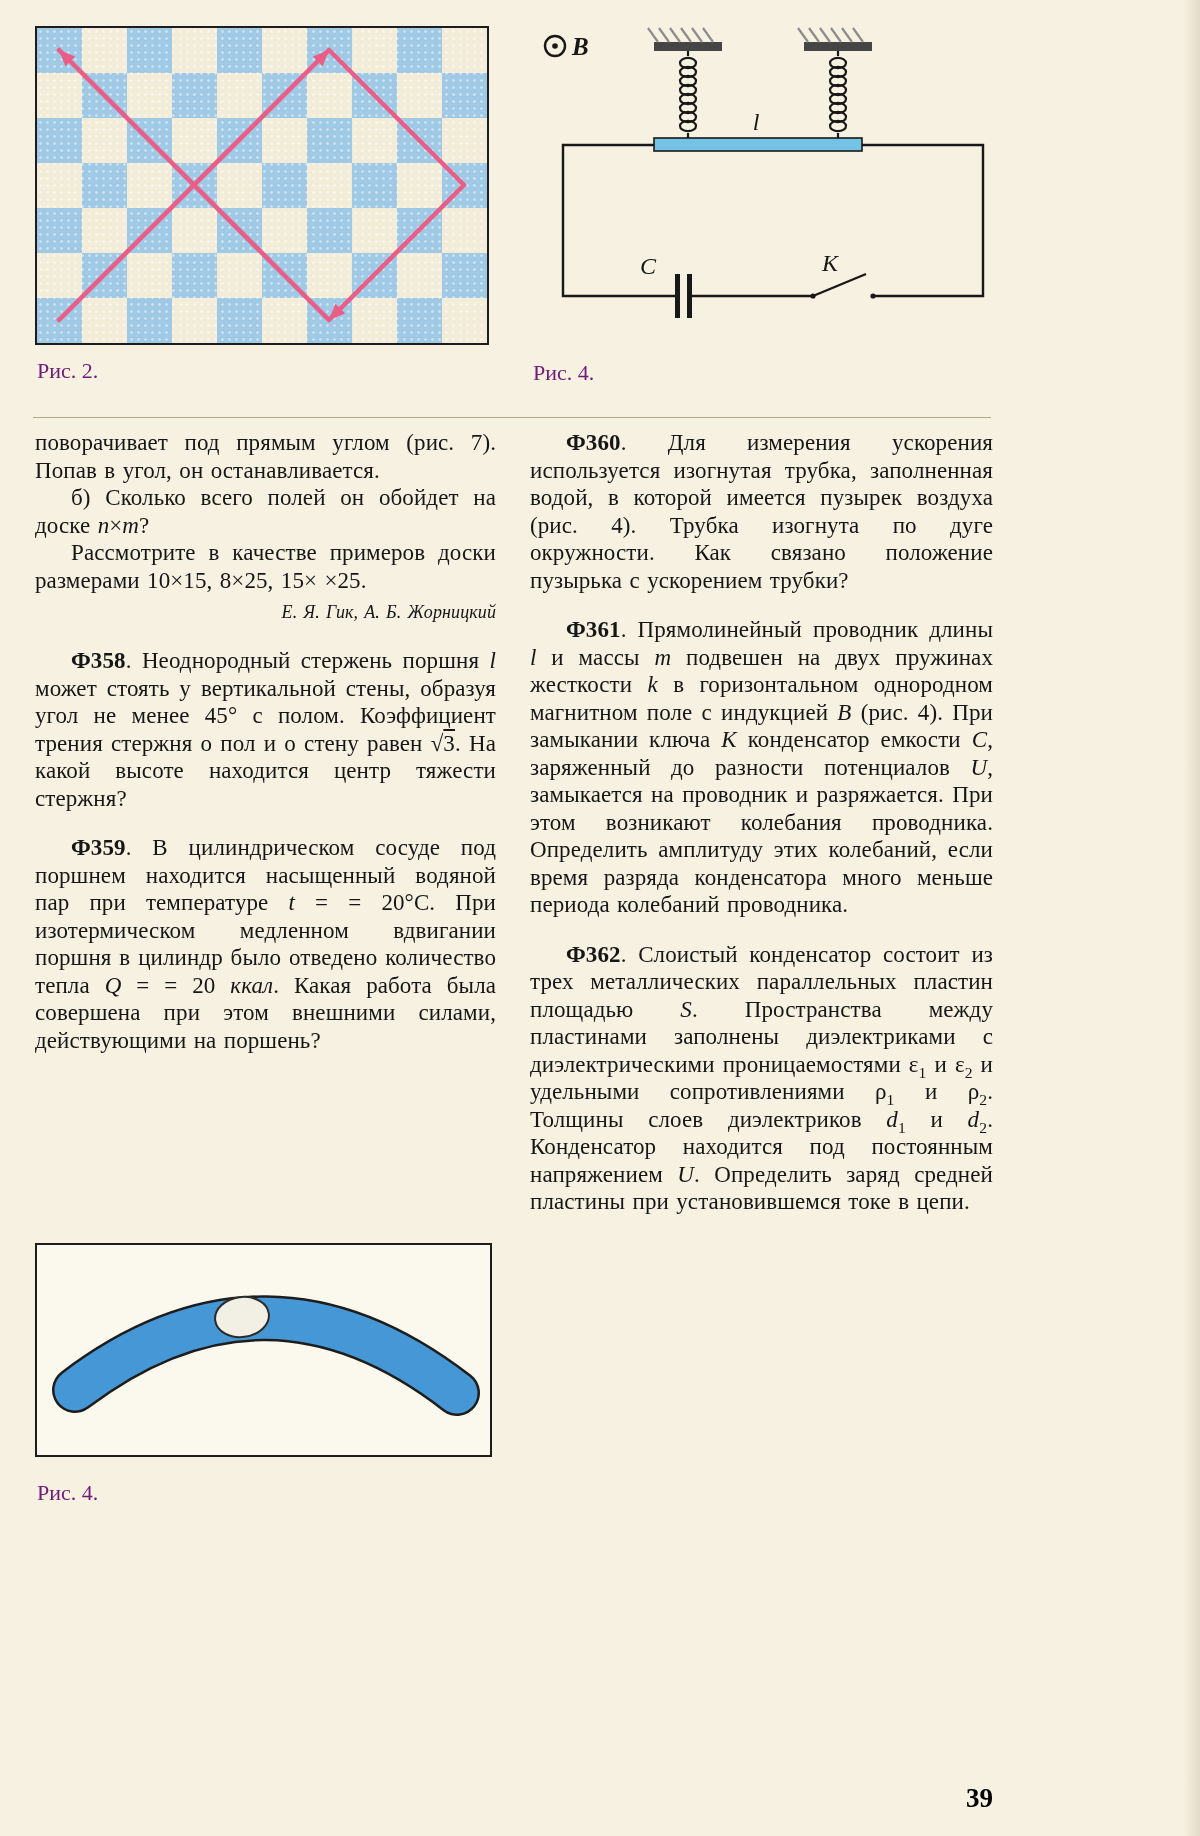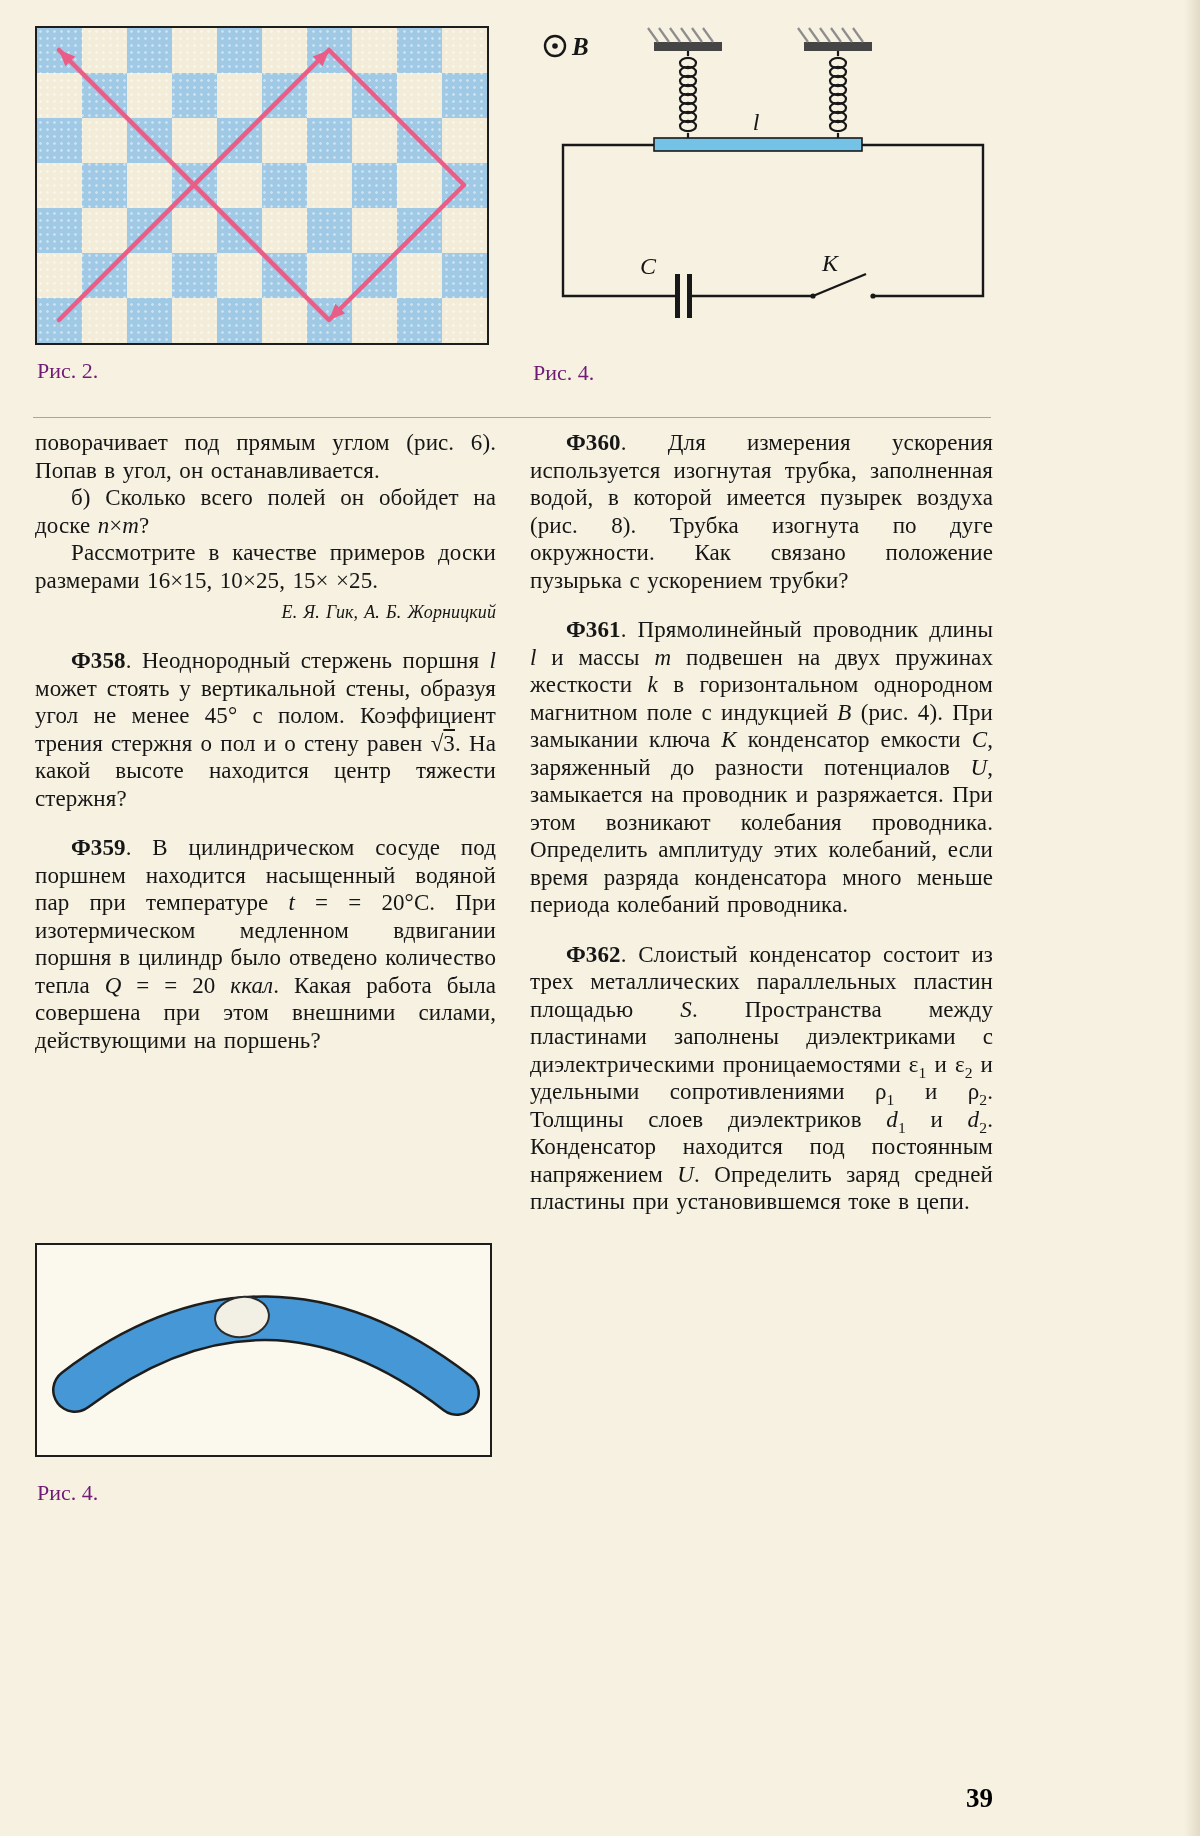--- a/index.html
+++ b/index.html
@@ -129,29 +129,29 @@
       <circle cx="285" cy="272" r="2.6" fill="#181818"></circle>
       <circle cx="345" cy="272" r="2.6" fill="#181818"></circle>
     </g>
     <text class="lbl" x="302" y="247">K</text>
   </svg>
   <div class="caption cap4">Рис. 4.</div>
 
   <div class="rule"></div>
 
   <div class="col col-left">
-      <p class="para cont"><span>поворачивает под прямым углом (рис. 6). Попав в угол, он останавливается.</span></p>
+      <p class="para cont"><span>поворачивает под прямым углом (рис. 7). Попав в угол, он останавливается.</span></p>
       <p class="para ind"><span>б) Сколько всего полей он обойдет на доске </span><span class="st-i">n</span><span>×</span><span class="st-i">m</span><span>?</span></p>
-      <p class="para ind"><span>Рассмотрите в качестве примеров доски размерами 16×15, 10×25, 15× ×25.</span></p>
+      <p class="para ind"><span>Рассмотрите в качестве примеров доски размерами 10×15, 8×25, 15× ×25.</span></p>
       <p class="para author"><span class="st-i">Е. Я. Гик, А. Б. Жорницкий</span></p>
       <p class="para prob"><span class="st-b">Ф358</span><span>. Неоднородный стержень поршня </span><span class="st-i">l</span><span> может стоять у вертикальной стены, образуя угол не менее 45° с полом. Коэффициент трения стержня о пол и о стену равен √</span><span class="st-ovl">3</span><span>. На какой высоте находится центр тяжести стержня?</span></p>
       <p class="para prob"><span class="st-b">Ф359</span><span>. В цилиндрическом сосуде под поршнем находится насыщенный водяной пар при температуре </span><span class="st-i">t</span><span> = = 20°С. При изотермическом медленном вдвигании поршня в цилиндр было отведено количество тепла </span><span class="st-i">Q</span><span> = = 20 </span><span class="st-i">ккал</span><span>. Какая работа была совершена при этом внешними силами, действующими на поршень?</span></p>
     </div>
   <div class="col col-right">
-      <p class="para prob"><span class="st-b">Ф360</span><span>. Для измерения ускорения используется изогнутая трубка, заполненная водой, в которой имеется пузырек воздуха (рис. 8). Трубка изогнута по дуге окружности. Как связано положение пузырька с ускорением трубки?</span></p>
+      <p class="para prob"><span class="st-b">Ф360</span><span>. Для измерения ускорения используется изогнутая трубка, заполненная водой, в которой имеется пузырек воздуха (рис. 4). Трубка изогнута по дуге окружности. Как связано положение пузырька с ускорением трубки?</span></p>
       <p class="para prob"><span class="st-b">Ф361</span><span>. Прямолинейный проводник длины </span><span class="st-i">l</span><span> и массы </span><span class="st-i">m</span><span> подвешен на двух пружинах жесткости </span><span class="st-i">k</span><span> в горизонтальном однородном магнитном поле с индукцией </span><span class="st-i">B</span><span> (рис. 4). При замыкании ключа </span><span class="st-i">K</span><span> конденсатор емкости </span><span class="st-i">C</span><span>, заряженный до разности потенциалов </span><span class="st-i">U</span><span>, замыкается на проводник и разряжается. При этом возникают колебания проводника. Определить амплитуду этих колебаний, если время разряда конденсатора много меньше периода колебаний проводника.</span></p>
       <p class="para prob"><span class="st-b">Ф362</span><span>. Слоистый конденсатор состоит из трех металлических параллельных пластин площадью </span><span class="st-i">S</span><span>. Пространства между пластинами заполнены диэлектриками с диэлектрическими проницаемостями ε</span><span class="st-sub">1</span><span> и ε</span><span class="st-sub">2</span><span> и удельными сопротивлениями ρ</span><span class="st-sub">1</span><span> и ρ</span><span class="st-sub">2</span><span>. Толщины слоев диэлектриков </span><span class="st-i">d</span><span class="st-sub">1</span><span> и </span><span class="st-i">d</span><span class="st-sub">2</span><span>. Конденсатор находится под постоянным напряжением </span><span class="st-i">U</span><span>. Определить заряд средней пластины при установившемся токе в цепи.</span></p>
     </div>
 
   <figure class="fig-tube">
     <svg viewBox="0 0 453 210">
       <path d="M38 145 Q229 0 420 148" fill="none" stroke="#1d1d1d" stroke-width="46" stroke-linecap="round"></path>
       <path d="M38 145 Q229 0 420 148" fill="none" stroke="#4697d6" stroke-width="41" stroke-linecap="round"></path>
       <ellipse cx="205" cy="72" rx="27" ry="20" transform="rotate(-7 205 72)" fill="#f2efe5" stroke="#2b2b2b" stroke-width="2"></ellipse>
     </svg>

